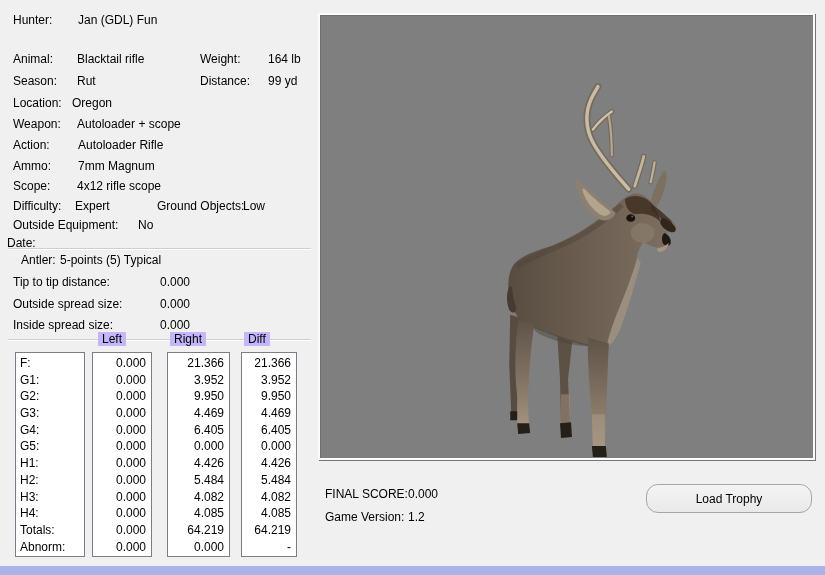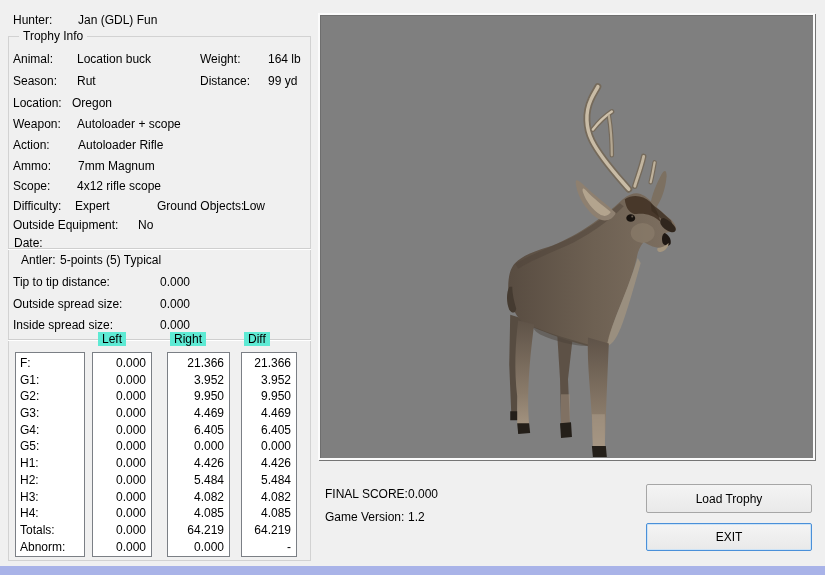--- a/index.html
+++ b/index.html
@@ -4,51 +4,48 @@
 <style>
   html,body{margin:0;padding:0;}
   body{font-family:"Liberation Sans",sans-serif;}
   .screen{position:relative;width:825px;height:575px;background:#f0f0f0;overflow:hidden;}
   .t{position:absolute;font-size:12px;line-height:14px;color:#000;white-space:nowrap;}
   .groupbox{position:absolute;left:8px;top:36px;width:303px;height:525px;
             border:1px solid #d2d2d2;box-sizing:border-box;}
   .gb-title{position:absolute;left:10px;top:-8px;background:#f0f0f0;padding:0 4px;
             font-size:12px;line-height:15px;color:#000;white-space:nowrap;}
   .hline{position:absolute;height:0;border-top:1px solid #cfcfcf;border-bottom:1px solid #ffffff;}
-  .colhead{position:absolute;top:332px;background:#5eead4;padding:0 4px;font-size:12px;color:#000;}
+  .colhead{position:absolute;top:332px;background:#c4b5fd;padding:0 4px;font-size:12px;color:#000;}
   .lbox{position:absolute;top:352px;height:205px;background:#ffffff;border:1px solid #7b7f85;
         box-sizing:border-box;padding-top:2px;overflow:hidden;}
   .lbox span{display:block;height:16.7px;line-height:16.7px;font-size:12px;color:#000;white-space:nowrap;}
   .lbox.names span{padding-left:4px;text-align:left;}
   .lbox.vals span{padding-right:5px;text-align:right;}
   .viewer{position:absolute;left:318px;top:13px;width:497px;height:447px;background:#7f7f7f;
           border:2px solid #fbfbfb;box-sizing:border-box;
           box-shadow:1px 1px 0 #757575, inset 1px 1px 0 #6e6e6e;}
   .viewer svg{position:absolute;left:1px;top:1px;width:491px;height:441px;display:block;}
   .btn{position:absolute;left:646px;width:166px;box-sizing:border-box;
        font-family:"Liberation Sans",sans-serif;font-size:12px;color:#000;
-       background:linear-gradient(#f4f4f4,#e9e9e9);border:1px solid #a6a6a6;border-radius:2px;
+       background:linear-gradient(#f4f4f4,#e9e9e9);border:1px solid #a6a6a6;border-radius:12px;
        text-align:center;cursor:pointer;}
   .btn.primary{border:1px solid #4a90d9;box-shadow:inset 0 0 0 1px #cde3f6;}
   .accent-bar{position:absolute;left:0;top:566px;width:825px;height:9px;background:#a9b3e8;}
 </style>
 </head>
 <body>
 
 <div class="screen">
 
   <span class="t" style="left:13px;top:13px">Hunter:</span>
   <span class="t" style="left:78px;top:13px">Jan (GDL) Fun</span>
 
-  <div class="groupbox">
-    <span class="gb-title">Trophy Info</span>
-  </div>
 
   <span class="t" style="left:13px;top:52px">Animal:</span>
-  <span class="t" style="left:77px;top:52px">Location buck</span>
+  <span class="t" style="left:77px;top:52px">Blacktail rifle</span>
   <span class="t" style="left:200px;top:52px">Weight:</span>
   <span class="t" style="left:268px;top:52px">164 lb</span>
 
   <span class="t" style="left:13px;top:74px">Season:</span>
   <span class="t" style="left:77px;top:74px">Rut</span>
   <span class="t" style="left:200px;top:74px">Distance:</span>
   <span class="t" style="left:268px;top:74px">99 yd</span>
 
   <span class="t" style="left:13px;top:96px">Location:</span>
   <span class="t" style="left:72px;top:96px">Oregon</span>
@@ -66,21 +63,21 @@
   <span class="t" style="left:77px;top:179px">4x12 rifle scope</span>
 
   <span class="t" style="left:13px;top:199px">Difficulty:</span>
   <span class="t" style="left:75px;top:199px">Expert</span>
   <span class="t" style="left:157px;top:199px">Ground Objects:</span>
   <span class="t" style="left:243px;top:199px">Low</span>
 
   <span class="t" style="left:13px;top:218px">Outside Equipment:</span>
   <span class="t" style="left:138px;top:218px">No</span>
 
-  <span class="t" style="left:14px;top:236px">Date:</span>
+  <span class="t" style="left:7px;top:236px">Date:</span>
 
   <div class="hline" style="left:8px;top:248px;width:303px"></div>
 
   <span class="t" style="left:21px;top:253px">Antler:</span>
   <span class="t" style="left:60px;top:253px">5-points (5) Typical</span>
 
   <span class="t" style="left:13px;top:275px">Tip to tip distance:</span>
   <span class="t" style="left:160px;top:275px">0.000</span>
   <span class="t" style="left:13px;top:297px">Outside spread size:</span>
   <span class="t" style="left:160px;top:297px">0.000</span>
@@ -231,17 +228,16 @@
       <circle cx="312.5" cy="201.5" r="1" fill="#6b5f52"></circle>
     </svg>
   </div>
 
   <span class="t" style="left:325px;top:487px">FINAL SCORE:</span>
   <span class="t" style="left:408px;top:487px">0.000</span>
   <span class="t" style="left:325px;top:510px">Game Version:</span>
   <span class="t" style="left:408px;top:510px">1.2</span>
 
   <button class="btn" style="top:484px;height:29px">Load Trophy</button>
-  <button class="btn primary" style="top:523px;height:28px">EXIT</button>
 
   <div class="accent-bar"></div>
 
 </div>
 
 </body></html>

